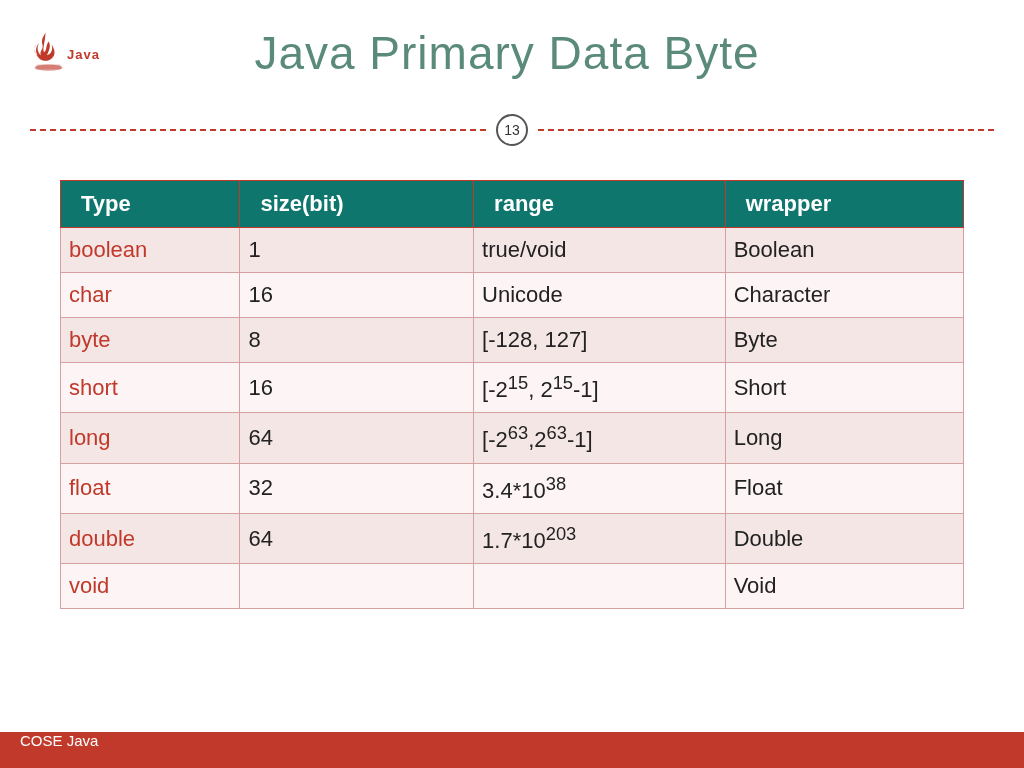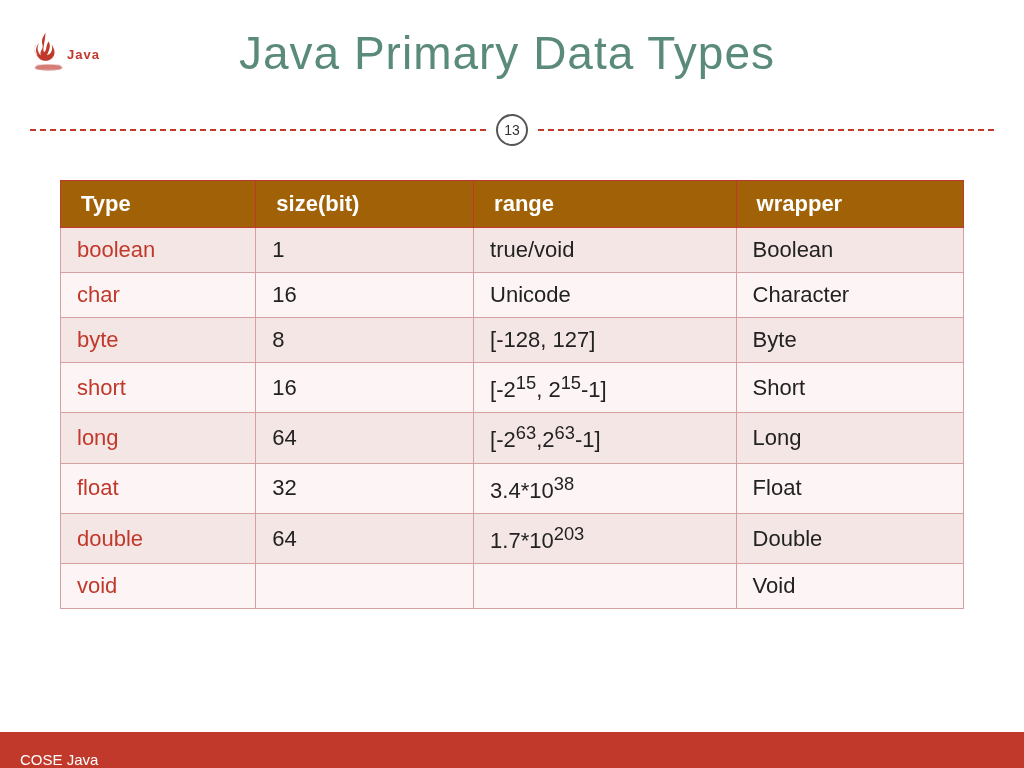--- a/index.html
+++ b/index.html
@@ -83,62 +83,62 @@
       padding: 0 60px;
     }
 
     table {
       width: 100%;
       border-collapse: collapse;
       font-size: 22px;
     }
 
     thead tr {
-      background-color: #a16207;
+      background-color: #0f766e;
       margin-top: 24px;
     }
 
     thead th {
       color: #ffffff;
       font-weight: bold;
       padding: 10px 20px;
       text-align: left;
       border: 1px solid #c0392b;
     }
 
     tbody tr:nth-child(odd) {
       background-color: #f5e6e6;
     }
 
     tbody tr:nth-child(even) {
       background-color: #fdf5f5;
     }
 
     tbody td {
-      padding: 9px 16px;
+      padding: 9px 8px;
       border: 1px solid #d4a0a0;
       color: #222;
       vertical-align: middle;
     }
 
     tbody td:first-child {
       color: #c0392b;
       font-weight: 400;
     }
 
     
     .footer {
       position: absolute;
       bottom: 0;
       left: 0;
       right: 0;
       background-color: #c0392b;
       height: 36px;
       display: flex;
-      align-items: flex-end;
+      align-items: flex-start;
       padding: 0 20px;
       margin-top: 12px;
     }
 
     .footer-text {
       color: #ffffff;
       font-size: 15px;
     }
 
     
@@ -157,21 +157,21 @@
       <g>
 
         <path d="M20 2 C18 8 14 10 16 18 C18 24 12 26 14 32 C10 28 8 22 12 16 C8 20 6 26 10 32 C6 30 4 24 8 18 C4 22 6 30 12 36 C16 40 24 40 28 36 C34 32 32 24 28 18 C30 24 28 30 22 32 C24 26 28 20 24 14 C20 20 22 26 18 28 C16 22 20 14 20 2Z" fill="#c0392b"></path>
 
         <ellipse cx="24" cy="48" rx="18" ry="4" fill="#c0392b" opacity="0.5"></ellipse>
         <rect x="8" y="44" width="32" height="6" rx="2" fill="#c0392b" opacity="0.3"></rect>
       </g>
     </svg>
     <span class="java-logo-text">Java</span>
   </div>
-  <h1 class="page-title">Java Primary Data Types</h1>
+  <h1 class="page-title">Java Primary Data Byte</h1>
 </div>
 
 <div class="divider-row">
   <hr class="divider-line">
   <div class="page-number">13</div>
   <hr class="divider-line">
 </div>
 
 <div class="table-container">
   <table>

